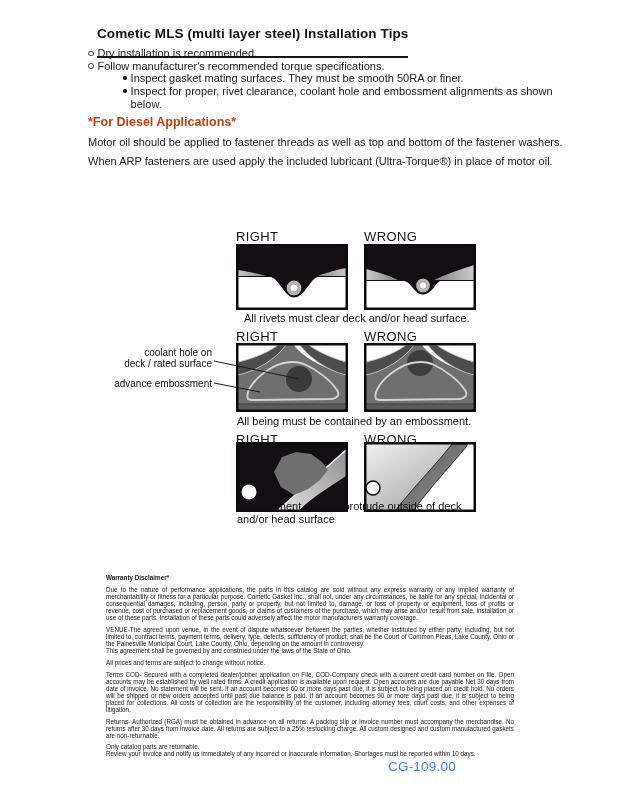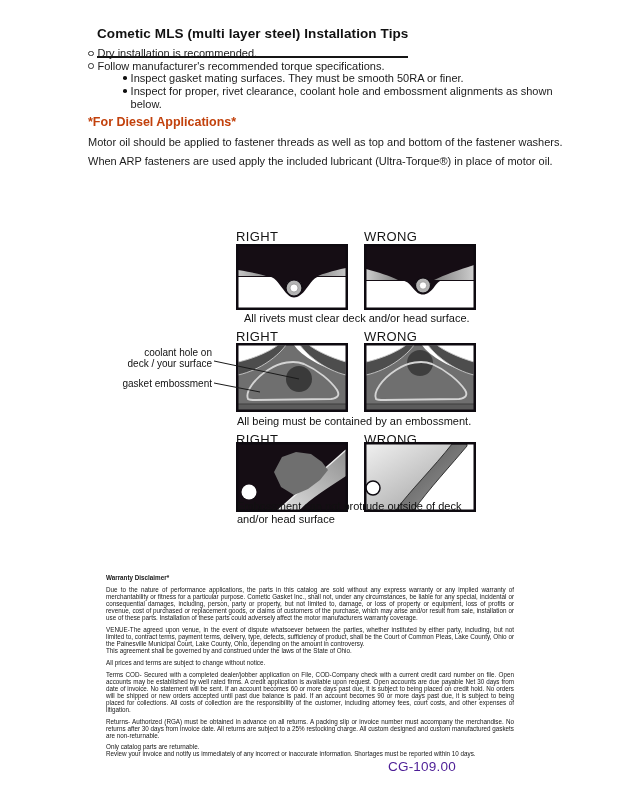--- a/index.html
+++ b/index.html
@@ -40,21 +40,21 @@
   .callout{left:86px;width:126px;text-align:right;font-size:10px;line-height:11.2px;
            color:#111;white-space:pre-line;}
   .co1{top:347px;} .co2{top:378px;}
   .leader{left:210px;top:352px;}
 
   .disclaimer{left:106px;top:574px;width:408px;font-size:6.3px;line-height:7.1px;
               text-align:justify;color:#161616;}
   .disclaimer h4{margin:0 0 5px 0;font-size:6.3px;font-weight:bold;}
   .disclaimer p{margin:0 0 4.5px 0;white-space:pre-line;}
 
-  .footer-code{left:388px;top:759px;font-size:13.5px;color:#4c1d95;letter-spacing:.2px;}
+  .footer-code{left:388px;top:759px;font-size:13.5px;color:#3b82f6;letter-spacing:.2px;}
 </style>
 </head>
 <body>
 
 <div class="page">
 
   <div class="abs doc-title">Cometic MLS (multi layer steel) Installation Tips</div>
 
   <div class="abs bullets">
     <div class="b-row">
@@ -149,22 +149,22 @@
     <path d="M2,19 C20,15 36,7 42,2 L50,2 C43,12 25,27 2,32 Z" fill="#4d4d4d" stroke="#c9c9c9" stroke-width="0.9"></path>
     <path d="M110,19 C93,14 79,7 73,2 L64,2 C71,12 89,27 110,32 Z" fill="#4d4d4d" stroke="#c9c9c9" stroke-width="0.9"></path>
     <circle cx="56" cy="20" r="13" fill="#3e3e3e"></circle>
     <path d="M12,56 C9,49 18,36 32,27 C44,19 58,17 68,21 C82,27 95,38 101,47 C104,52 102,55 95,56 L20,57 C15,57 13,57 12,56 Z" fill="none" stroke="#d4d4d4" stroke-width="1.9"></path>
     <rect x="2" y="61" width="108" height="6" fill="#5b5b5b"></rect>
     <line x1="2" y1="61" x2="110" y2="61" stroke="#3e3e3e" stroke-width="1"></line>
     <rect x="1.25" y="1.25" width="109.5" height="66.5" fill="none" stroke="#0e0a10" stroke-width="2.5"></rect>
   </svg>
 
   <div class="abs callout co1">coolant hole on
-deck / your surface</div>
-  <div class="abs callout co2">gasket embossment</div>
+deck / rated surface</div>
+  <div class="abs callout co2">advance embossment</div>
 
   <svg class="abs leader" width="95" height="48" viewBox="0 0 95 48">
     <line x1="4" y1="9" x2="89" y2="27" stroke="#1a1a1a" stroke-width="1"></line>
     <line x1="4" y1="31" x2="50" y2="40" stroke="#1a1a1a" stroke-width="1"></line>
   </svg>
 
   <div class="abs fig-cap cap2">All being must be contained by an embossment.</div>
 
   <div class="abs fig-label fl-r3">RIGHT</div>
   <div class="abs fig-label fl-w3">WRONG</div>

